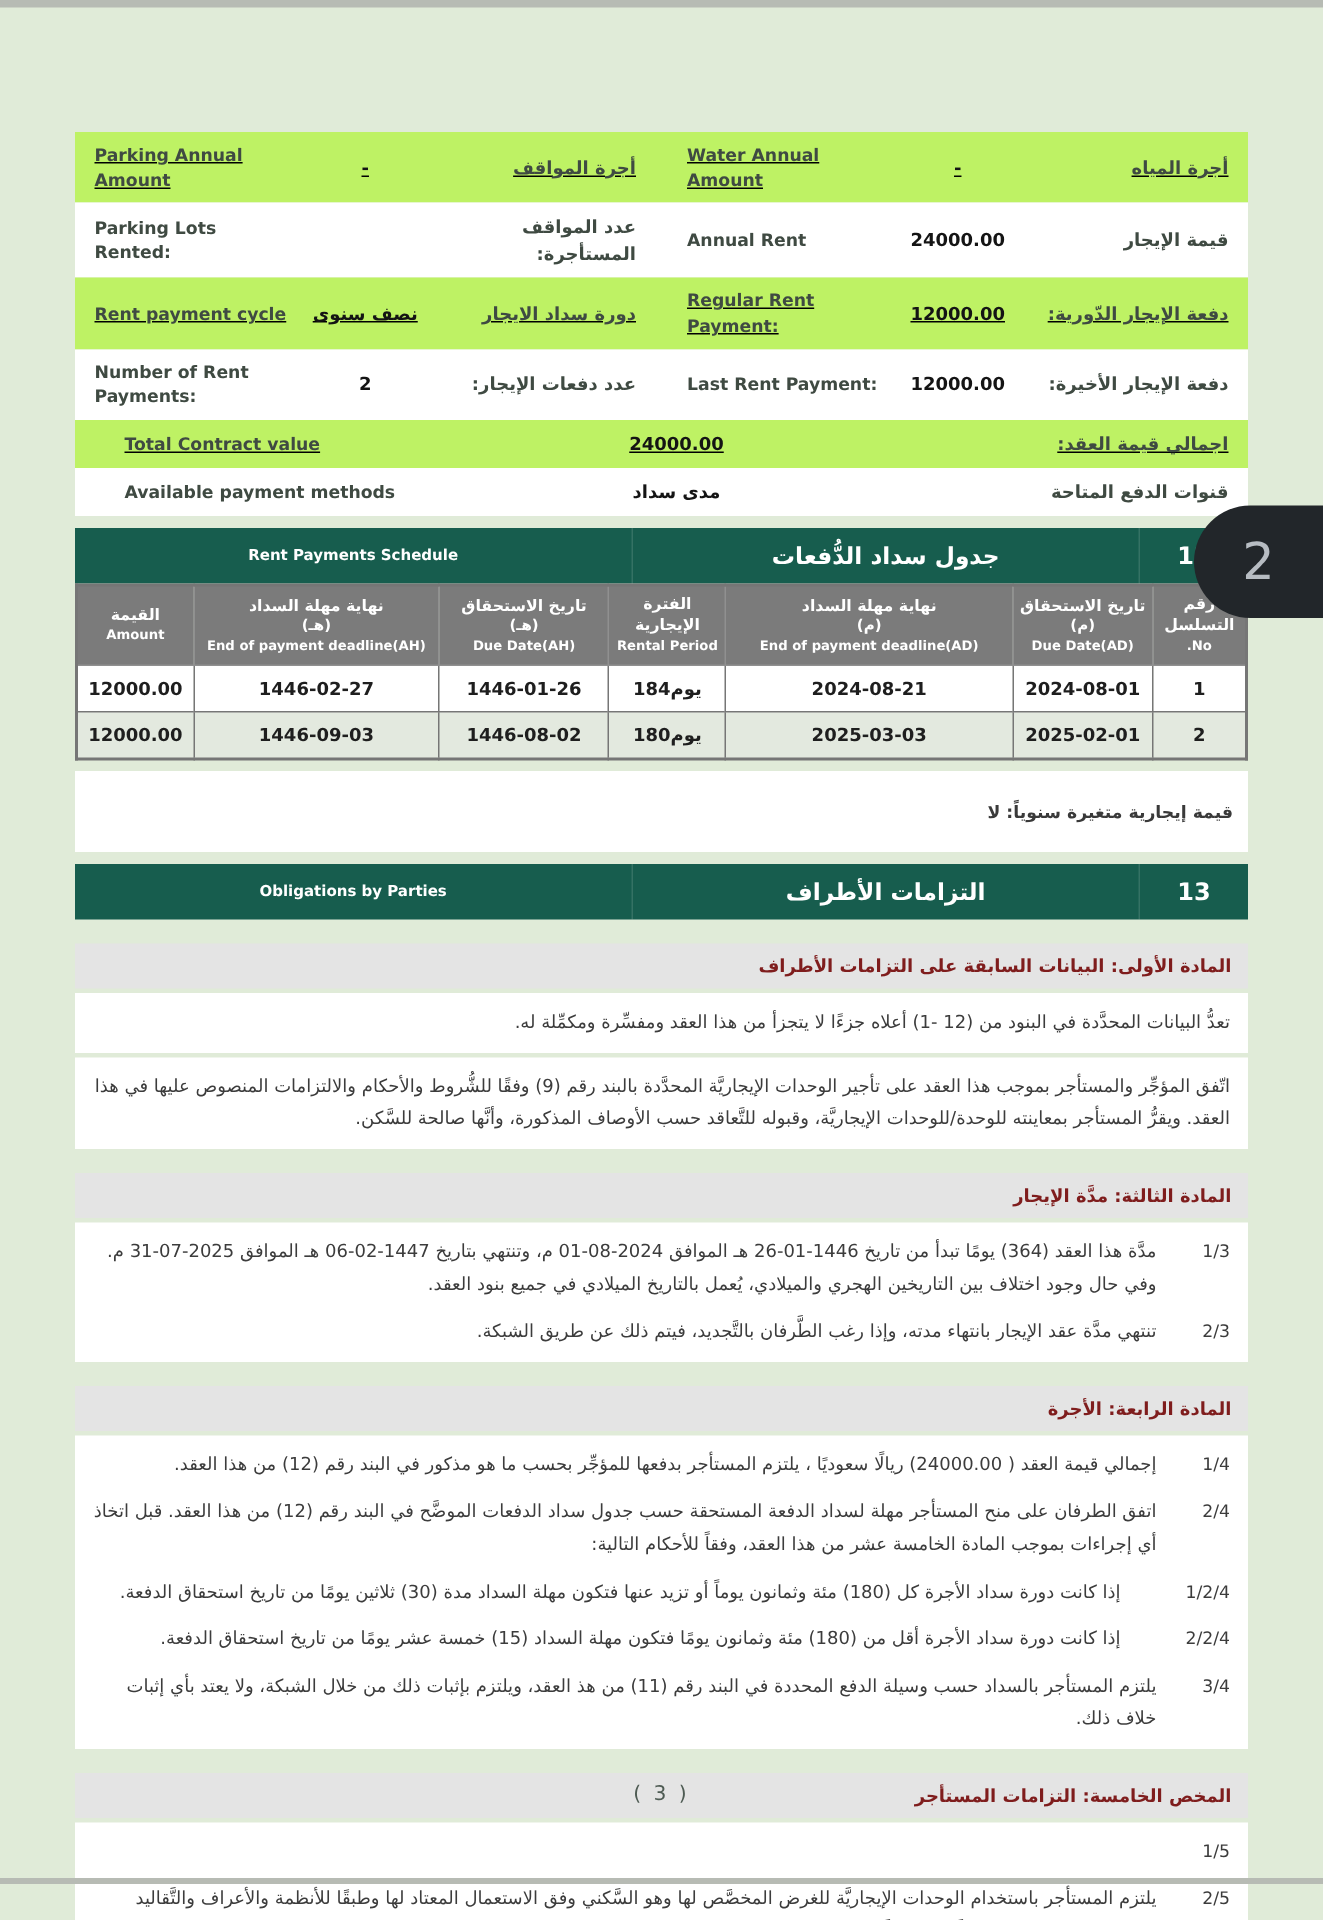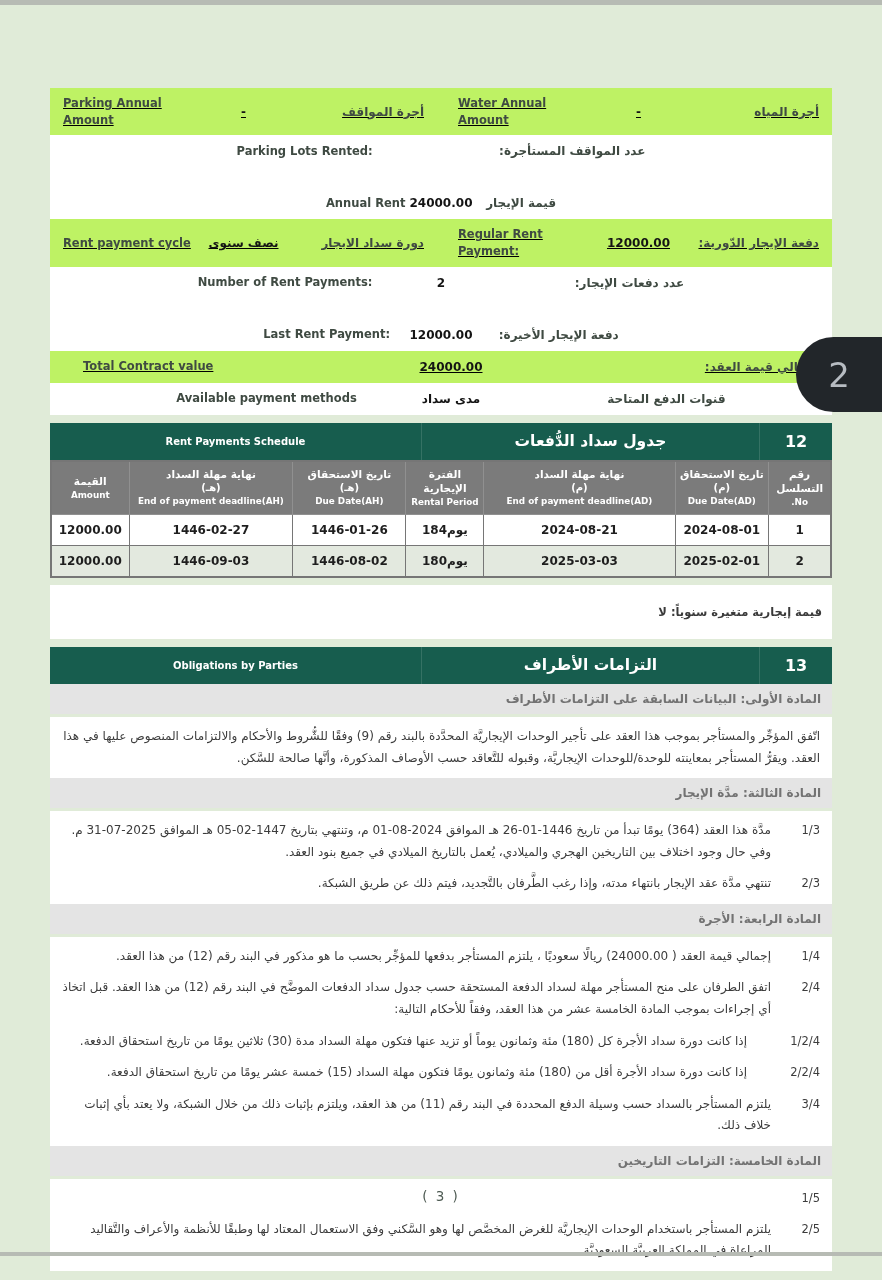--- a/index.html
+++ b/index.html
@@ -8,21 +8,21 @@
     background:#e0ebd8;
     font-family:"DejaVu Sans","Liberation Sans",sans-serif;
     -webkit-font-smoothing:antialiased;
   }
   .top-strip{height:5px;background:#b7bbb4;}
   .page{width:782px;margin:83px auto 0;}
 
   
   .frow{display:flex;gap:34px;padding:7px 13px;align-items:center;}
   .bg-green{background:#bef264;text-decoration:underline;}
-  .bg-white{background:#ffffff;flex-direction:column;}
+  .bg-white{background:#ffffff;}
   .fcell{display:grid;align-items:center;column-gap:4px;}
   .fcell.half{flex:1;grid-template-columns:1.15fr .85fr 1.15fr;}
   .fcell.full{flex:1;grid-template-columns:1fr 1fr 1fr;margin-left:20px;}
   .f-en{font-size:11.5px;font-weight:700;color:#3f4a42;line-height:1.45;text-align:left;}
   .f-val{font-size:12px;font-weight:700;color:#141414;text-align:center;direction:rtl;}
   .f-ar{font-size:12px;font-weight:700;color:#3f4a42;text-align:right;direction:rtl;line-height:1.5;}
 
   
   .sec-head{margin-top:8px;background:#175d4e;color:#fff;display:flex;direction:rtl;align-items:stretch;height:37px;}
   .sec-num{flex:0 0 72px;display:flex;align-items:center;justify-content:center;font-size:16px;font-weight:700;border-left:1px solid rgba(255,255,255,.13);}
@@ -34,21 +34,21 @@
   th{background:#7b7b7b;color:#fff;border:1px solid #909090;padding:5px 2px;vertical-align:middle;font-weight:700;}
   .h-ar{font-size:10.5px;line-height:1.35;}
   .h-sub{font-size:10px;line-height:1.3;}
   .h-en{font-size:8.8px;line-height:1.35;margin-top:2px;}
   td{border:1px solid #767676;background:#fff;text-align:center;font-size:12px;font-weight:700;color:#1e1e1e;padding:8px 2px;}
   tr.alt td{background:#e3e9df;}
 
   .note-band{margin-top:7px;background:#fff;direction:rtl;text-align:right;font-size:11.5px;font-weight:700;color:#3a3a3a;padding:20px 10px;}
 
   
-  .art-title{margin-top:0;background:#e4e4e4;direction:rtl;text-align:right;font-size:12px;font-weight:700;color:#737373;padding:8px 11px;}
+  .art-title{margin-top:16px;background:#e4e4e4;direction:rtl;text-align:right;font-size:12px;font-weight:700;color:#7f1d1d;padding:8px 11px;}
   .art-body{margin-top:3px;background:#fff;padding:4px 12px;}
   .clause{display:flex;direction:rtl;gap:15px;padding:5px 0;align-items:flex-start;}
   .cnum{flex:0 0 34px;font-size:11.5px;color:#3c3c3c;text-align:right;line-height:1.8;direction:ltr;}
   .cnum.sub{flex-basis:58px;}
   .ctext{flex:1;font-size:12px;color:#3c3c3c;text-align:right;line-height:1.8;margin:0;}
 
   
   .badge{position:absolute;top:337px;right:0;width:86px;height:75px;background:#22262a;
          border-radius:38px 0 0 38px;display:flex;align-items:center;justify-content:center;z-index:9;}
   .badge span{color:#b7bcc2;font-size:34px;line-height:1;}
@@ -208,28 +208,33 @@
   <div class="sec-head">
     <span class="sec-num">13</span>
     <span class="sec-ar">التزامات الأطراف</span>
     <span class="sec-en">Obligations by Parties</span>
   </div>
 
   <div id="articles">
       <div class="art-title">المادة الأولى: البيانات السابقة على التزامات الأطراف</div>
       <div class="art-body">
     <div class="clause">
+          <p class="ctext">تعدُّ البيانات المحدَّدة في البنود من <bdi dir="ltr">(1- 12)</bdi> أعلاه جزءًا لا يتجزأ من هذا العقد ومفسِّرة ومكمِّلة له.</p>
+    </div>
+      </div>
+      <div class="art-body">
+    <div class="clause">
           <p class="ctext">اتّفق المؤجِّر والمستأجر بموجب هذا العقد على تأجير الوحدات الإيجاريَّة المحدَّدة بالبند رقم <bdi dir="ltr">(9)</bdi> وفقًا للشُّروط والأحكام والالتزامات المنصوص عليها في هذا العقد. ويقرُّ المستأجر بمعاينته للوحدة/للوحدات الإيجاريَّة، وقبوله للتَّعاقد حسب الأوصاف المذكورة، وأنَّها صالحة للسَّكن.</p>
     </div>
       </div>
       <div class="art-title">المادة الثالثة: مدَّة الإيجار</div>
       <div class="art-body">
     <div class="clause">
           <span class="cnum ">1/3</span>
-          <p class="ctext">مدَّة هذا العقد <bdi dir="ltr">(364)</bdi> يومًا تبدأ من تاريخ <bdi dir="ltr">26-01-1446</bdi> هـ الموافق <bdi dir="ltr">01-08-2024</bdi> م، وتنتهي بتاريخ <bdi dir="ltr">05-02-1447</bdi> هـ الموافق <bdi dir="ltr">31-07-2025</bdi> م. وفي حال وجود اختلاف بين التاريخين الهجري والميلادي، يُعمل بالتاريخ الميلادي في جميع بنود العقد.</p>
+          <p class="ctext">مدَّة هذا العقد <bdi dir="ltr">(364)</bdi> يومًا تبدأ من تاريخ <bdi dir="ltr">26-01-1446</bdi> هـ الموافق <bdi dir="ltr">01-08-2024</bdi> م، وتنتهي بتاريخ <bdi dir="ltr">06-02-1447</bdi> هـ الموافق <bdi dir="ltr">31-07-2025</bdi> م. وفي حال وجود اختلاف بين التاريخين الهجري والميلادي، يُعمل بالتاريخ الميلادي في جميع بنود العقد.</p>
     </div>
     <div class="clause">
           <span class="cnum ">2/3</span>
           <p class="ctext">تنتهي مدَّة عقد الإيجار بانتهاء مدته، وإذا رغب الطَّرفان بالتَّجديد، فيتم ذلك عن طريق الشبكة.</p>
     </div>
       </div>
       <div class="art-title">المادة الرابعة: الأجرة</div>
       <div class="art-body">
     <div class="clause">
           <span class="cnum ">1/4</span>
@@ -245,21 +250,21 @@
     </div>
     <div class="clause">
           <span class="cnum sub">2/2/4</span>
           <p class="ctext">إذا كانت دورة سداد الأجرة أقل من <bdi dir="ltr">(180)</bdi> مئة وثمانون يومًا فتكون مهلة السداد <bdi dir="ltr">(15)</bdi> خمسة عشر يومًا من تاريخ استحقاق الدفعة.</p>
     </div>
     <div class="clause">
           <span class="cnum ">3/4</span>
           <p class="ctext">يلتزم المستأجر بالسداد حسب وسيلة الدفع المحددة في البند رقم <bdi dir="ltr">(11)</bdi> من هذ العقد، ويلتزم بإثبات ذلك من خلال الشبكة، ولا يعتد بأي إثبات خلاف ذلك.</p>
     </div>
       </div>
-      <div class="art-title">المادة الخامسة: التزامات التاريخين</div>
+      <div class="art-title">المخص الخامسة: التزامات المستأجر</div>
       <div class="art-body">
     <div class="clause">
           <span class="cnum ">1/5</span>
     </div>
     <div class="clause">
           <span class="cnum ">2/5</span>
           <p class="ctext">يلتزم المستأجر باستخدام الوحدات الإيجاريَّة للغرض المخصَّص لها وهو السَّكني وفق الاستعمال المعتاد لها وطبقًا للأنظمة والأعراف والتَّقاليد المراعاة في المملكة العربيَّة السعوديَّة.</p>
     </div>
 
     </div>

